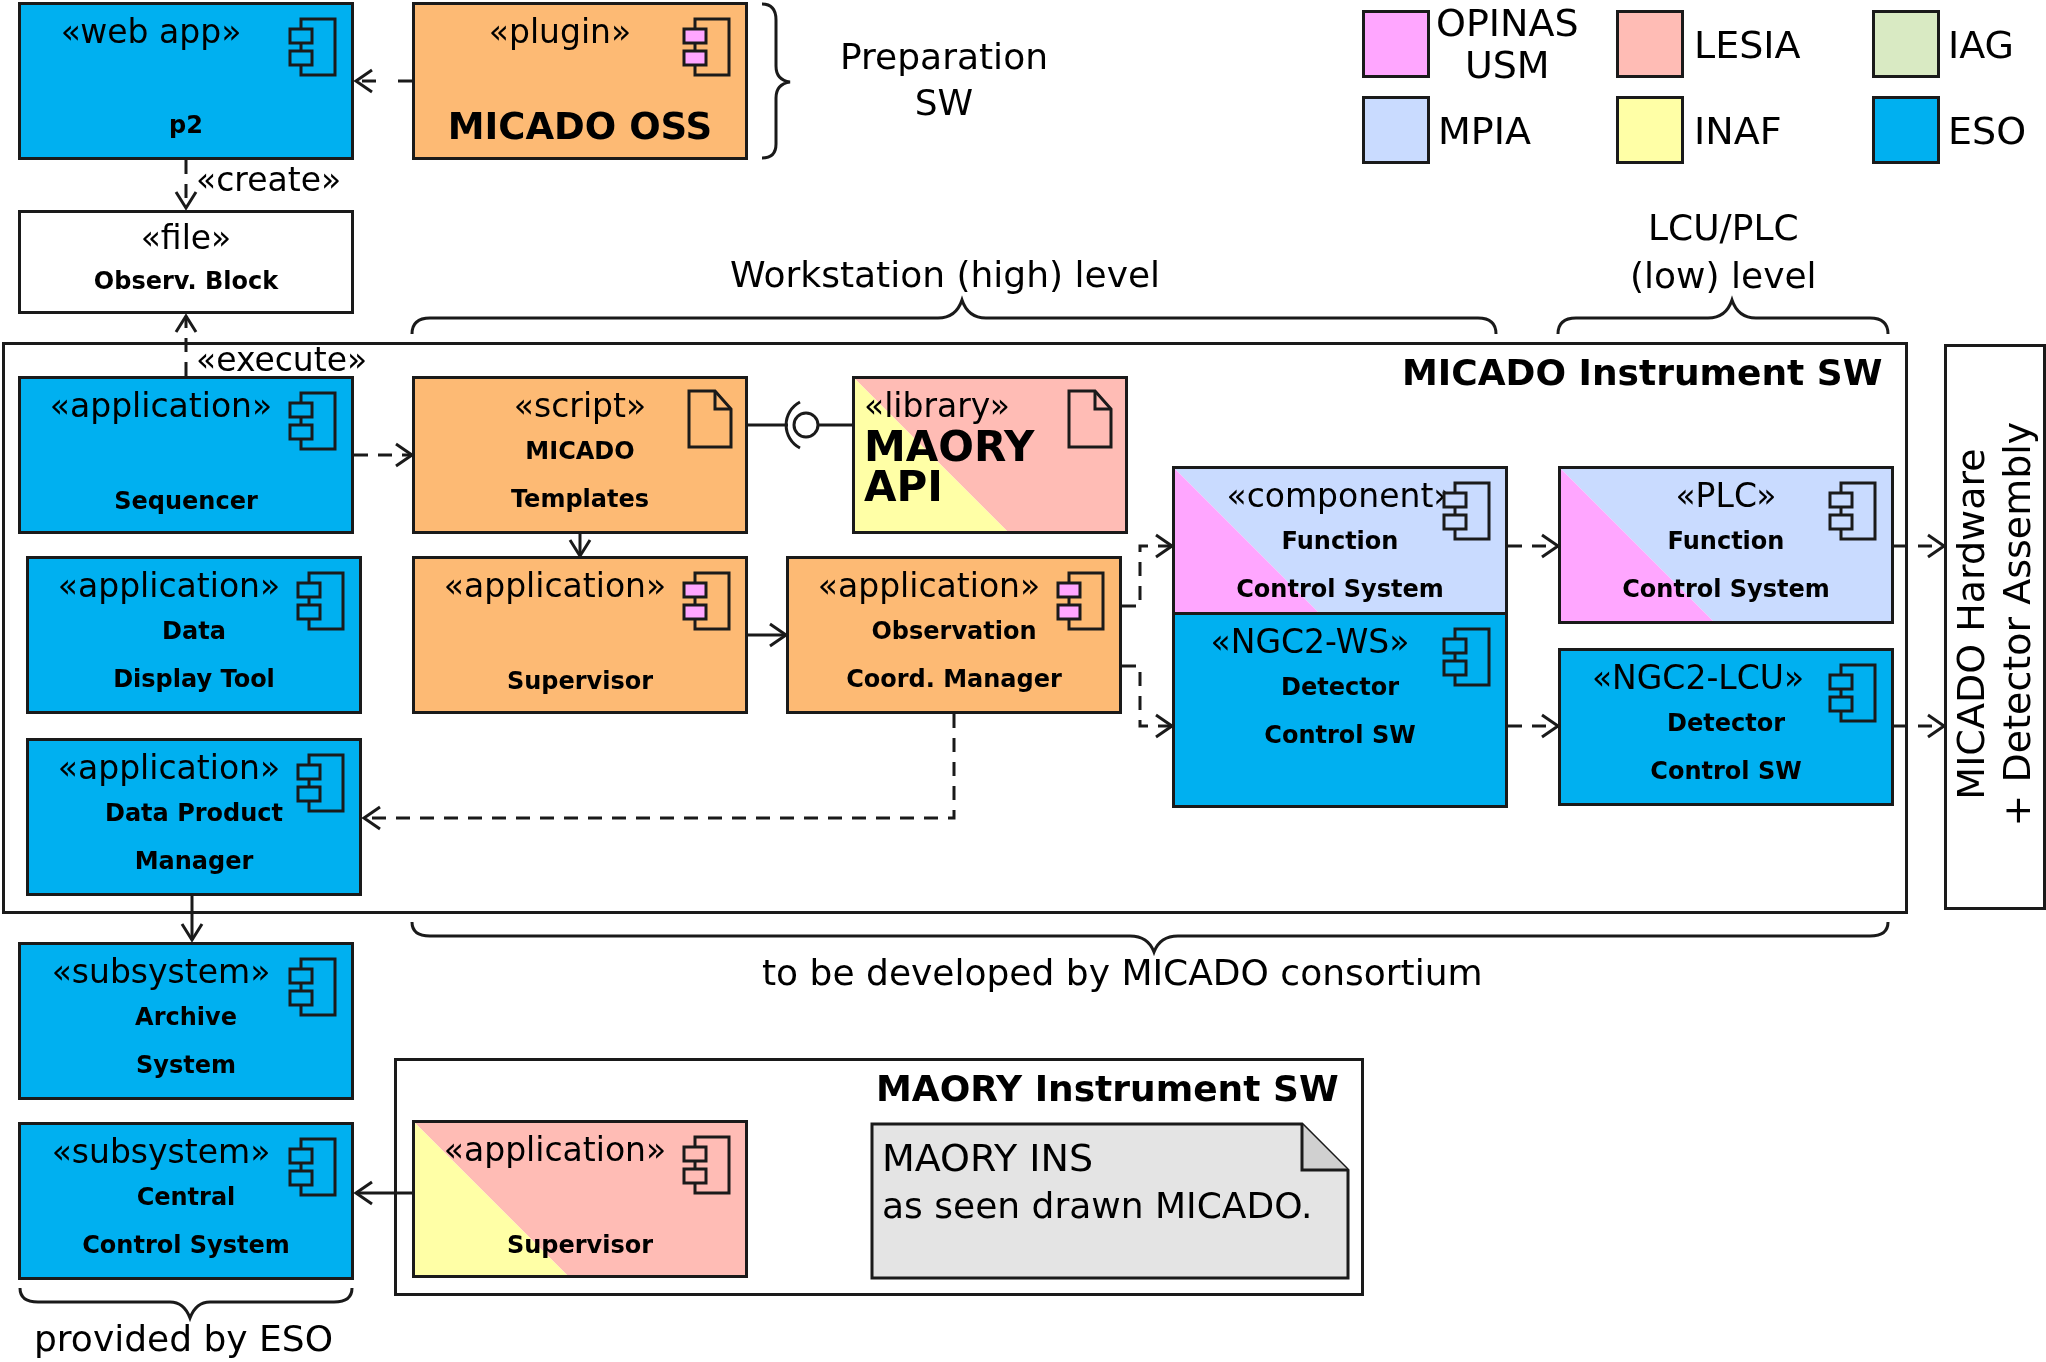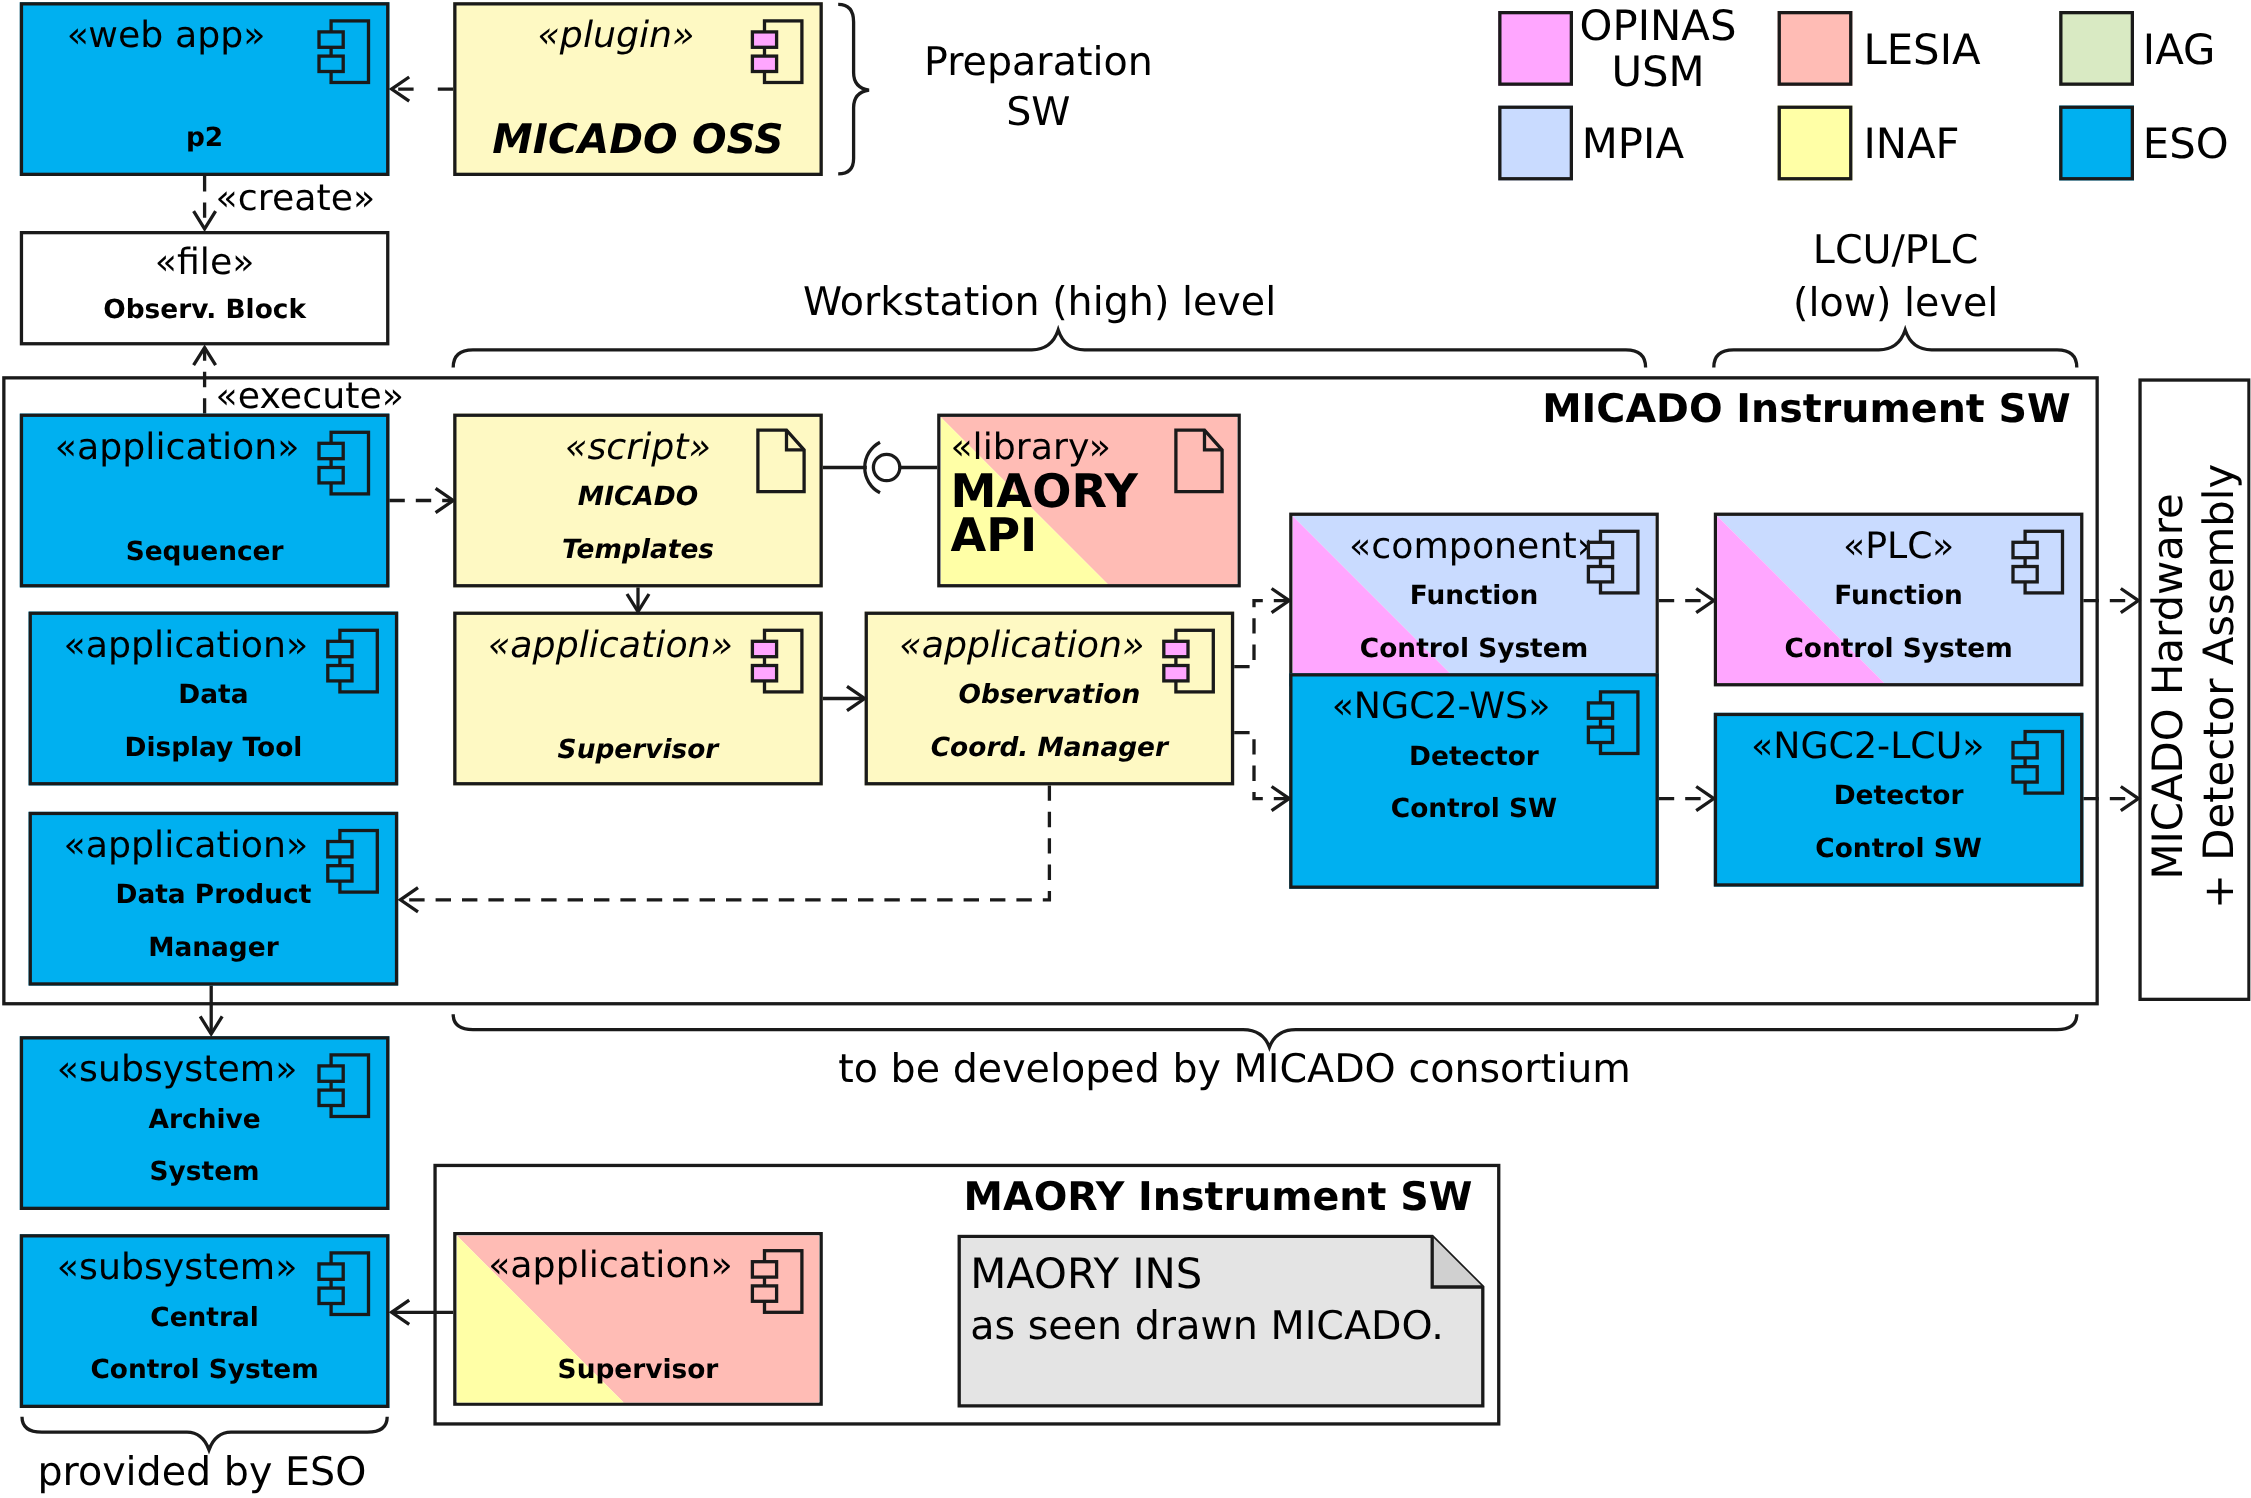--- a/index.html
+++ b/index.html
@@ -10,21 +10,21 @@
           text-align: center; overflow: hidden; }
   .comp .bg { position: absolute; inset: 0; z-index: 0; }
   .comp .content { position: relative; z-index: 1; width: 100%; height: 100%;
           display: flex; flex-direction: column; align-items: center; }
   .stereo { font-size: 33px; line-height: 42px; margin-top: 6px; white-space: nowrap; }
   .name { font-weight: bold; font-size: 24px; line-height: 48px; white-space: nowrap; }
   .spacer { flex: 1; }
   .icon-comp { position: absolute; right: 12px; top: 12px; width: 52px; height: 60px; z-index: 2; }
   .icon-doc { position: absolute; right: 12px; top: 10px; width: 46px; height: 60px; z-index: 2; }
   .eso { background: #00b0f0; }
-  .opinas { background: #fef9c3; font-style: italic; }
+  .opinas { background: #fdba74; }
   .frame { position: absolute; box-sizing: border-box; border: 3px solid #1a1a1a; background: transparent; }
   .frame-title { position: absolute; font-weight: bold; font-size: 36px; white-space: nowrap; }
   .label { position: absolute; font-size: 36px; white-space: nowrap; }
   .legend-swatch { position: absolute; width: 68px; height: 68px; border: 3px solid #1a1a1a; box-sizing: border-box; }
   .legend-label { position: absolute; font-size: 38px; line-height: 42px; text-align: center; white-space: nowrap; }
   svg.overlay { position: absolute; left: 0; top: 0; pointer-events: none; }
   .note { position: absolute; box-sizing: border-box; }
   .note-text { position: absolute; left: 12px; top: 12px; font-size: 36px; line-height: 48px; }
   .note-text .l1 { font-size: 38px; display: block; }
   .note-text span { display: block; white-space: nowrap; }

